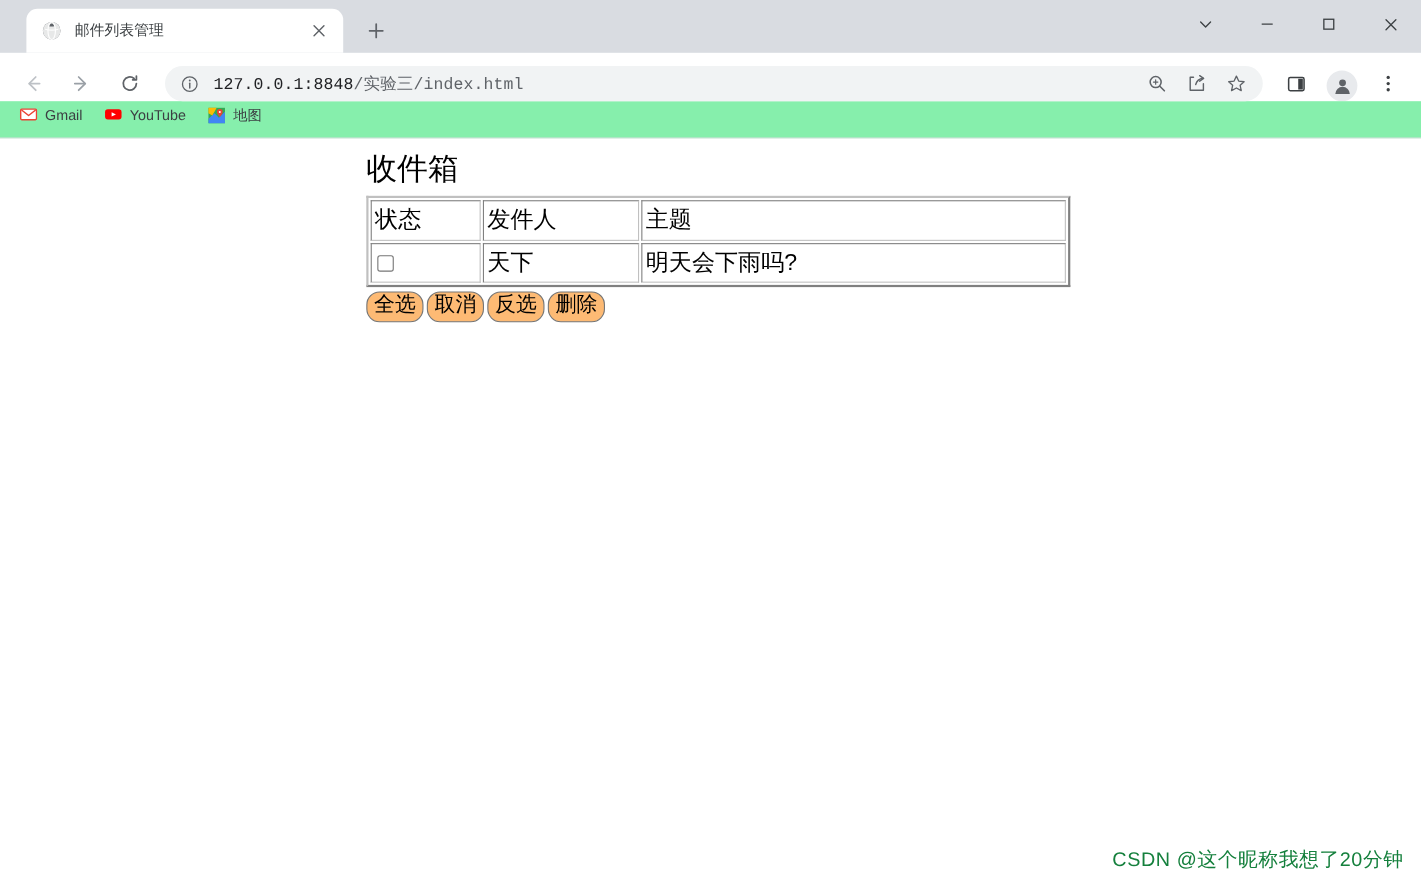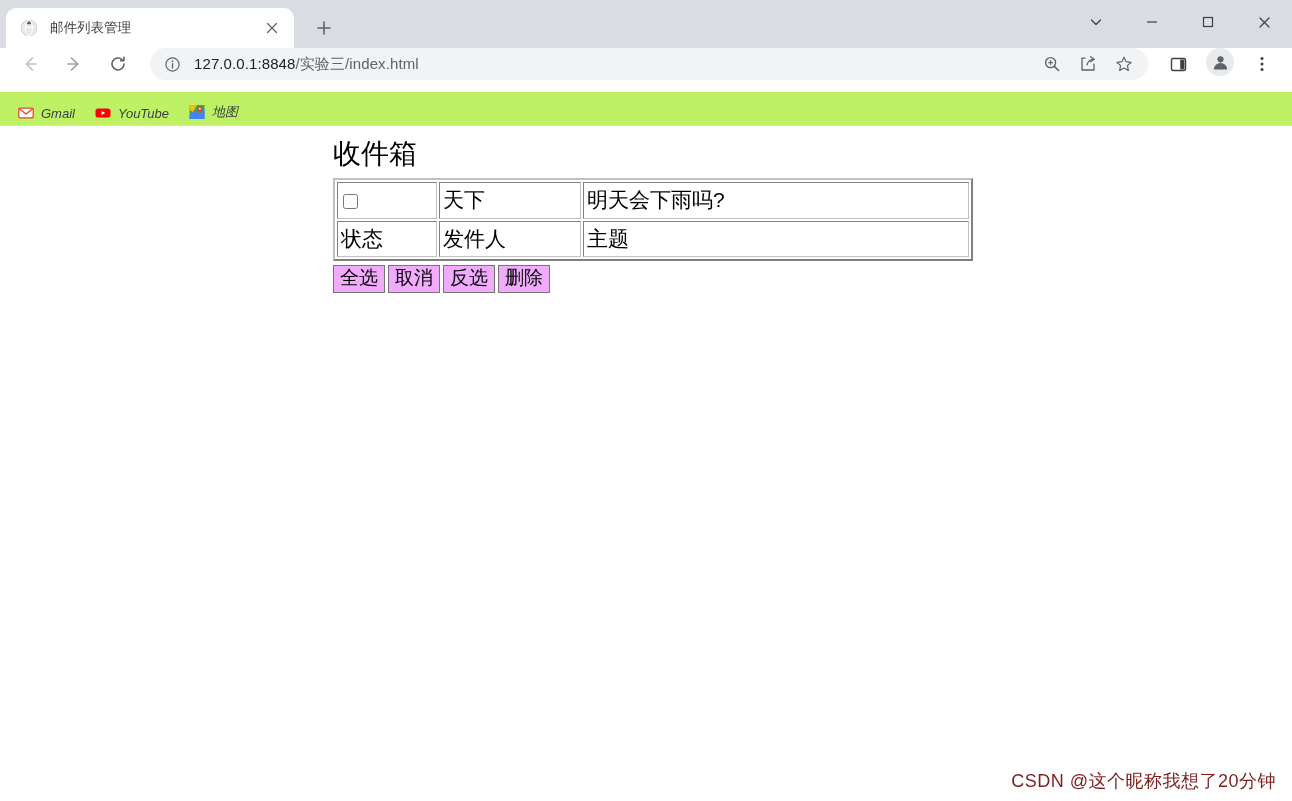--- a/index.html
+++ b/index.html
@@ -28,21 +28,21 @@
   
   .tabstrip {
     height: 48px;
     background: #d9dce1;
     display: flex;
     align-items: flex-end;
     position: relative;
     flex: 0 0 auto;
   }
   .tab {
-    margin-left: 6px;
+    margin-left: 24px;
     width: 288px;
     height: 40px;
     background: #ffffff;
     border-radius: 10px 10px 0 0;
     display: flex;
     align-items: center;
     padding: 0 10px 0 14px;
     box-sizing: border-box;
     position: relative;
   }
@@ -95,24 +95,25 @@
     display: flex;
     align-items: center;
     justify-content: center;
   }
 
   
   .toolbar {
     height: 44px;
     background: #ffffff;
     display: flex;
-    align-items: flex-start;
+    align-items: flex-end;
     padding: 0 8px;
     box-sizing: border-box;
     flex: 0 0 auto;
+    font-family: Liberation Mono, monospace;
   }
   .tb-icon {
     width: 32px;
     height: 32px;
     margin: 0 6px;
     display: flex;
     align-items: center;
     justify-content: center;
     border-radius: 50%;
     flex: 0 0 auto;
@@ -162,28 +163,27 @@
     display: flex;
     align-items: center;
     justify-content: center;
     margin: 0 6px;
     flex: 0 0 auto;
   }
 
   
   .bookmarks {
     height: 34px;
-    background: #bef264;
-    display: flex;
-    align-items: flex-end;
+    background: #86efac;
+    display: flex;
+    align-items: flex-start;
     padding-left: 10px;
     border-bottom: 1px solid #dadce0;
     box-sizing: border-box;
     flex: 0 0 auto;
-    font-style: italic;
   }
   .bm {
     display: flex;
     align-items: center;
     padding: 4px 8px;
     border-radius: 4px;
     margin-right: 4px;
   }
   .bm-icon {
     width: 16px;
@@ -250,32 +250,32 @@
   .btn-row {
     margin-top: 4px;
     display: flex;
     gap: 3px;
   }
   .btn-row button {
     font-family: Liberation Serif, serif;
     font-size: 19px;
     line-height: 1.2;
     padding: 1px 6px 2px 6px;
-    background: #f0abfc;
+    background: #fdba74;
     border: 1px solid #767676;
-    border-radius: 0;
+    border-radius: 12px;
     color: #000000;
   }
 
   .watermark {
     position: absolute;
     right: 16px;
     bottom: 8px;
     font-size: 18px;
-    color: #7f1d1d;
+    color: #15803d;
     white-space: nowrap;
     letter-spacing: 0.5px;
   }
 </style>
 </head>
 <body>
 
 <div class="browser">
 
   <div class="tabstrip">
@@ -442,31 +442,31 @@
   </div>
 
   <div class="viewport">
     <div class="page">
 
       <div class="page-heading">收件箱</div>
 
       <table class="mail-table">
         <tbody>
           <tr>
+            <td class="col-status">状态</td>
+            <td class="col-sender">发件人</td>
+            <td class="col-subject">主题</td>
+          </tr>
+          <tr>
             <td class="col-status">
               <input type="checkbox" class="chk" style="">
             </td>
             <td class="col-sender">天下</td>
             <td class="col-subject">明天会下雨吗?</td>
           </tr>
-          <tr>
-            <td class="col-status">状态</td>
-            <td class="col-sender">发件人</td>
-            <td class="col-subject">主题</td>
-          </tr>
         </tbody>
       </table>
 
       <div class="btn-row">
         <button>全选</button>
         <button>取消</button>
         <button>反选</button>
         <button>删除</button>
       </div>
     </div>

